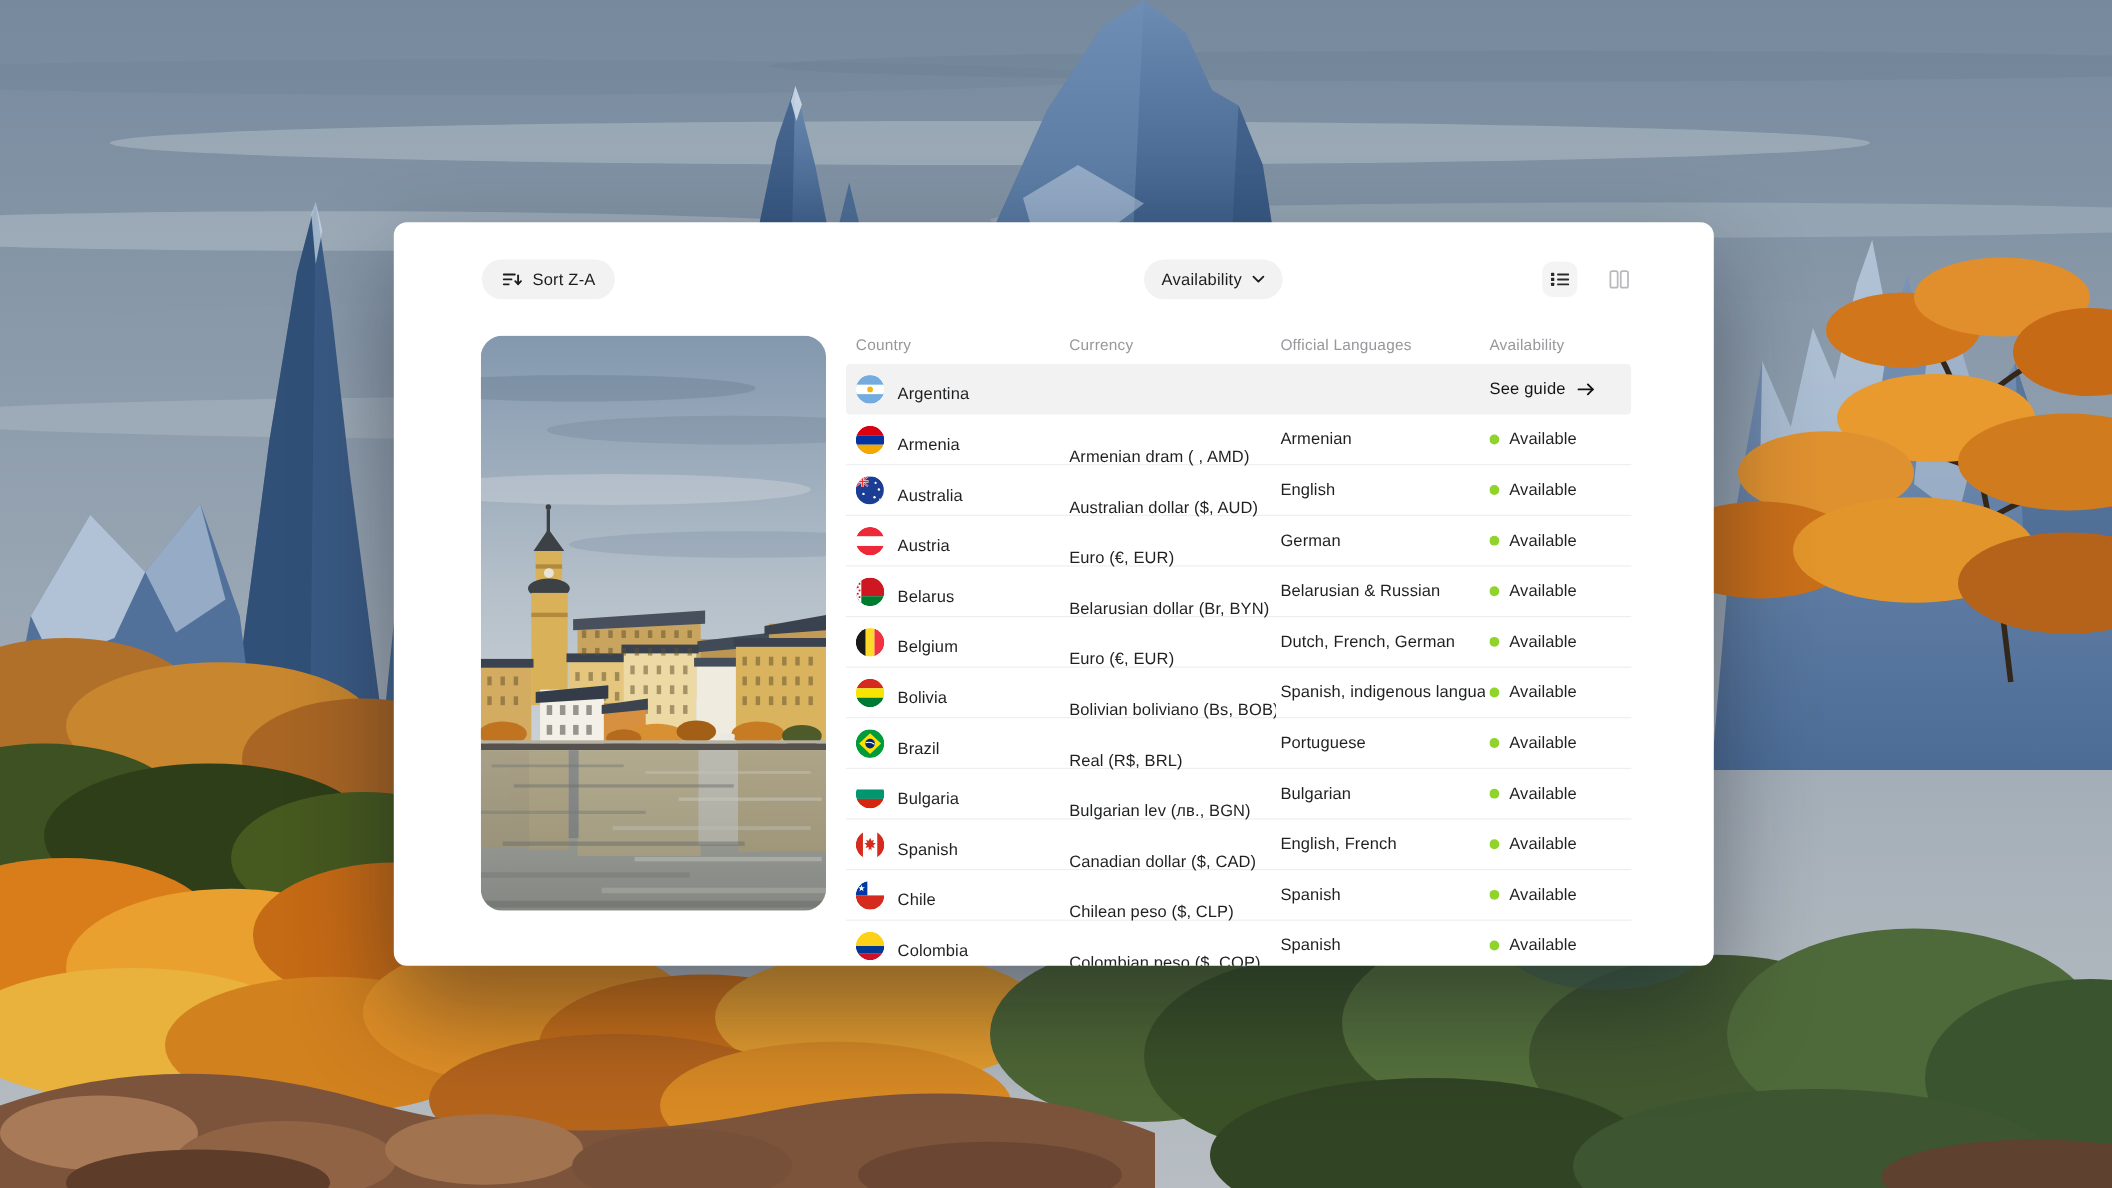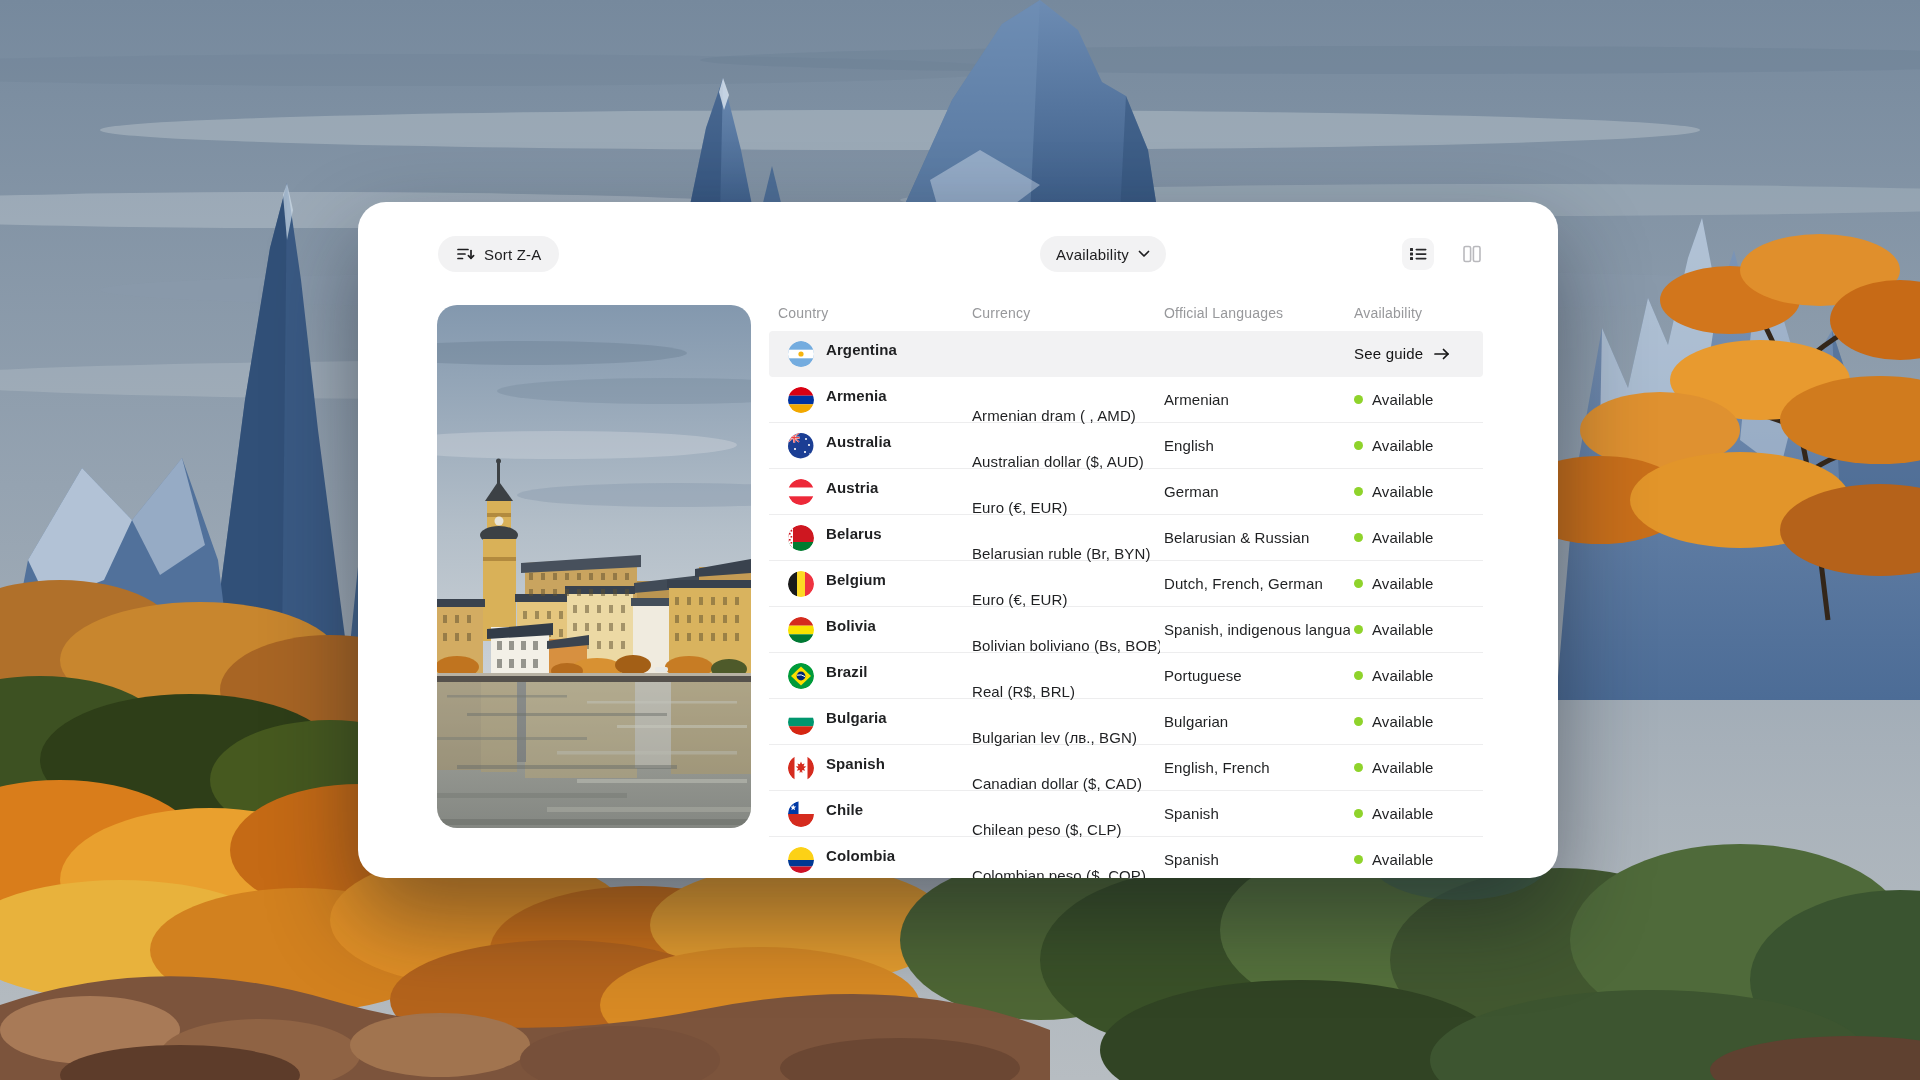--- a/index.html
+++ b/index.html
@@ -6,21 +6,21 @@
   html,body { width:1920px; height:1080px; overflow:hidden; background:#7d90a3;
               font-family:"Liberation Sans", sans-serif; }
   .stage { position:relative; width:1920px; height:1080px; }
 
   
   .wallpaper { position:absolute; inset:0; }
   .wallpaper svg { display:block; width:1920px; height:1080px; }
 
   
   .card { position:absolute; left:358px; top:202px; width:1200px; height:676px;
-          background:#ffffff; border-radius:28px; overflow:hidden;
+          background:#ffffff; border-radius:12px; overflow:hidden;
           box-shadow:0 40px 90px rgba(15,20,30,.45); }
 
   
   .pill { position:absolute; top:34px; height:36px; border:none; border-radius:18px;
           background:#f2f2f3; display:flex; align-items:center; gap:9px;
           font-family:inherit; font-size:15px; color:#1d1d1f; padding:0 18px; cursor:pointer; }
   .sort-btn { left:80px; font-weight:500; letter-spacing:.2px; }
   .search-wrap { left:411px; width:254px; padding:0 12px 0 16px; cursor:text; }
   .search-wrap input { flex:1; border:none; outline:none; background:transparent;
           font-family:inherit; font-size:14px; color:#333; min-width:0; }
@@ -38,21 +38,21 @@
 
   
   .table { position:absolute; left:411px; top:103px; width:714px; }
   .thead { position:relative; height:26px; }
   .thead span { position:absolute; top:0; font-size:14px; color:#97989b; letter-spacing:.2px; }
   .th-0 { left:9px; } .th-1 { left:203px; } .th-2 { left:395px; } .th-3 { left:585px; }
   .row { position:relative; height:46px; display:flex; align-items:center;
          border-bottom:1px solid #ededee; cursor:pointer; }
   .row.hl { background:#f2f2f3; border-bottom-color:transparent; border-radius:4px; }
   .cell { font-size:15px; color:#1f2022; letter-spacing:.1px; white-space:nowrap; overflow:hidden; }
-  .c-country { position:absolute; left:19px; width:190px; display:flex; align-items:flex-start; gap:12px;font-weight:bold; }
+  .c-country { position:absolute; left:9px; width:190px; display:flex; align-items:flex-end; gap:12px; }
   .c-currency { position:absolute; left:203px; width:188px;margin-top:32px; }
   .c-lang { position:absolute; left:395px; width:186px; }
   .c-status { position:absolute; left:585px; right:0; display:flex; align-items:center; gap:9px; }
   .flag { width:26px; height:26px; border-radius:50%; overflow:hidden; flex:0 0 26px; }
   .flag svg { display:block; width:26px; height:26px; }
   .dot { width:9px; height:9px; border-radius:50%; flex:0 0 9px; }
   .see-guide { display:flex; align-items:center; gap:10px; font-size:15px; font-weight:400;
                color:#141415; letter-spacing:.2px; }
   .icon { display:inline-flex; }
 </style>
@@ -514,21 +514,21 @@
                       <rect x="2.6" y="11" width="1.6" height="1.6"></rect>
                       <rect x="1" y="14" width="1.6" height="1.6"></rect>
                       <rect x="2.6" y="17" width="1.6" height="1.6"></rect>
                       <rect x="1" y="20" width="1.6" height="1.6"></rect>
                     </g>
                   </g>
                 </svg>
               </span>
               <span>Belarus</span>
             </div>
-            <div class="cell c-currency">Belarusian ruble (Br, BYN)</div>
+            <div class="cell c-currency">Belarusian dollar (Br, BYN)</div>
             <div class="cell c-lang">Belarusian &amp; Russian</div>
             <div class="cell c-status">
               <span class="dot" style="background: rgb(143, 211, 43);"></span>
               <span>Available</span>
             </div>
           </div>
           <div class="row">
             <div class="cell c-country">
               <span class="flag">
                 <svg viewBox="0 0 26 26">

